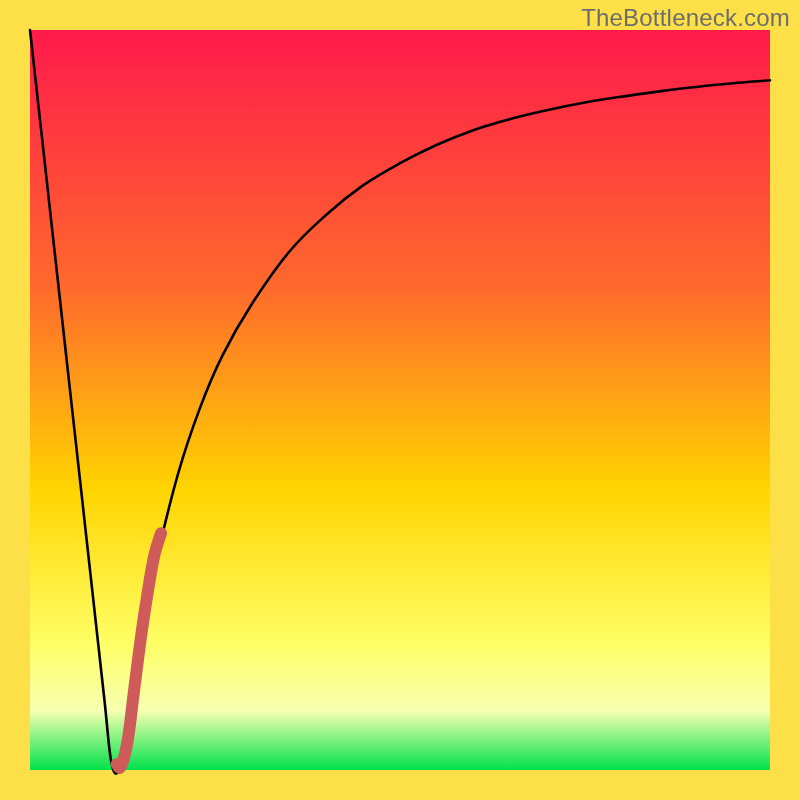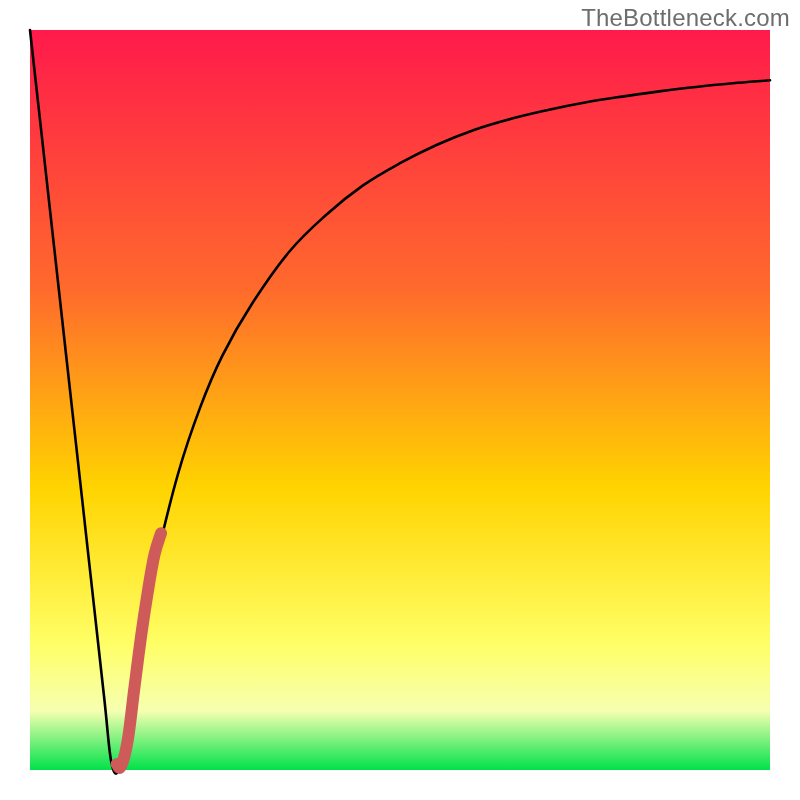--- a/index.html
+++ b/index.html
@@ -7,21 +7,21 @@
     padding: 0;
     width: 800px;
     height: 800px;
     background: #000;
     overflow: hidden;
   }
   .frame {
     position: relative;
     width: 800px;
     height: 800px;
-    background: #ffffff;
+    background: #fde047;
   }
   .watermark {
     position: absolute;
     top: 4px;
     right: 10px;
     font-family: Arial, Helvetica, sans-serif;
     font-size: 24px;
     font-weight: 500;
     color: #6d6d6d;
     letter-spacing: 0.2px;

